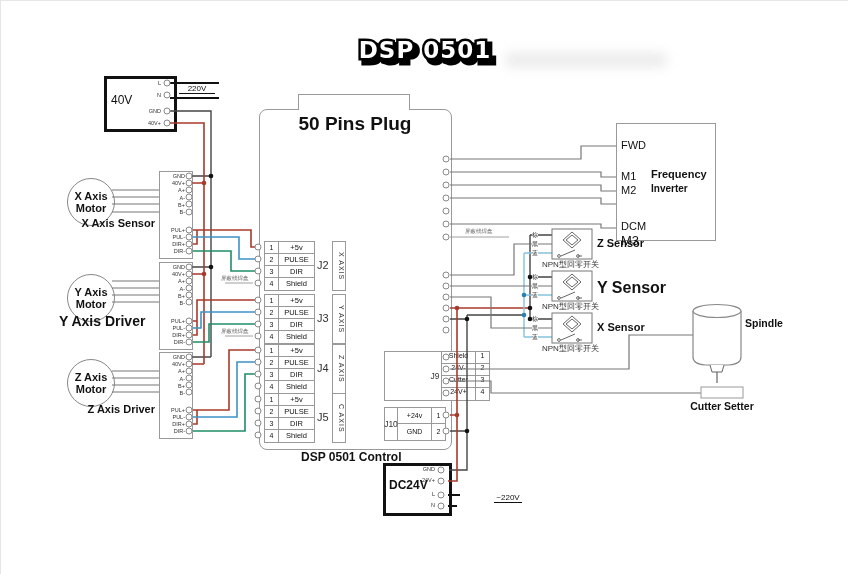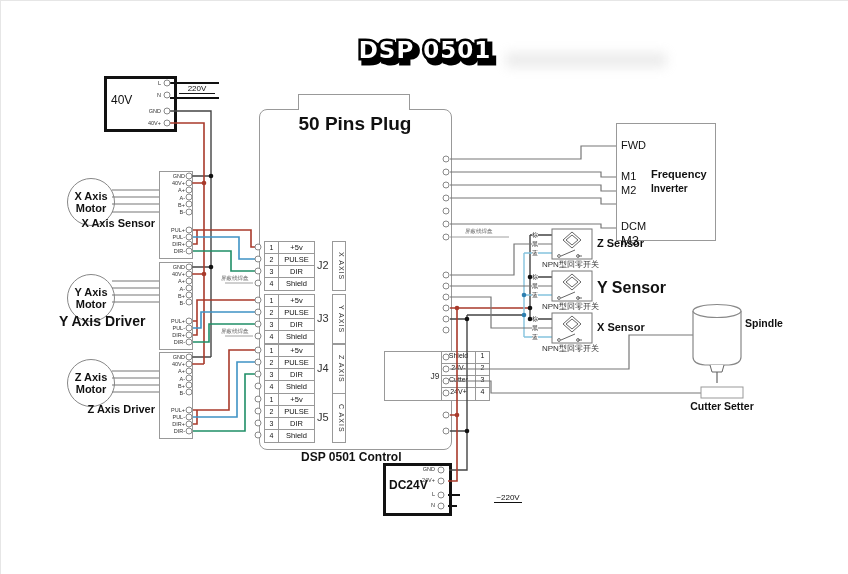--- a/index.html
+++ b/index.html
@@ -197,20 +197,27 @@
     <div class="rn">Shield</div>
       <div class="ru">1</div>
     <div class="rn">24V-</div>
       <div class="ru">2</div>
     <div class="rn">Cutter</div>
       <div class="ru">3</div>
     <div class="rn nb">24V+</div>
       <div class="ru nb">4</div>
   </div>
 
+  <div class="rconn" style="left:383px;top:406px;grid-template-rows:repeat(2,16px);">
+    <div class="jn" style="grid-row:1/3;">J10</div>
+    <div class="rn" style="line-height:15px;">+24v</div>
+      <div class="ru" style="line-height:15px;">1</div>
+    <div class="rn nb" style="line-height:15px;">GND</div>
+      <div class="ru nb" style="line-height:15px;">2</div>
+  </div>
 
   <div class="lbl note" style="left:220px;top:274px;">屏蔽线焊盘</div>
   <div class="lbl note" style="left:220px;top:327px;">屏蔽线焊盘</div>
   <div class="lbl note" style="left:464px;top:227px;">屏蔽线焊盘</div>
 
   <div class="box" style="left:615px;top:122px;width:98px;height:116px;z-index:5;"></div>
   <div class="lbl" style="left:620px;top:138px;font-size:11px;">FWD</div>
   <div class="lbl" style="left:620px;top:169px;font-size:11px;">M1</div>
   <div class="lbl" style="left:620px;top:183px;font-size:11px;">M2</div>
   <div class="lbl" style="left:620px;top:196px;font-size:13px;margin-top:36px;">M3</div>

